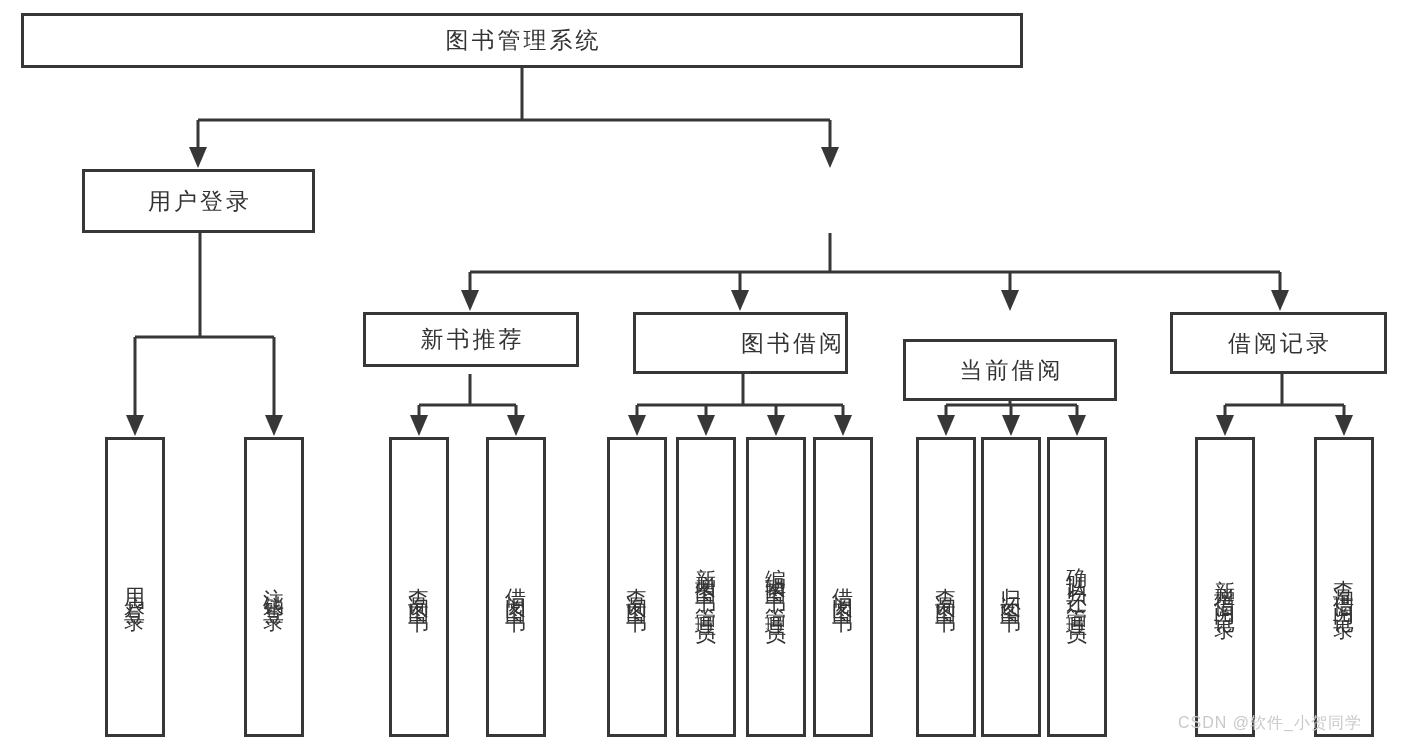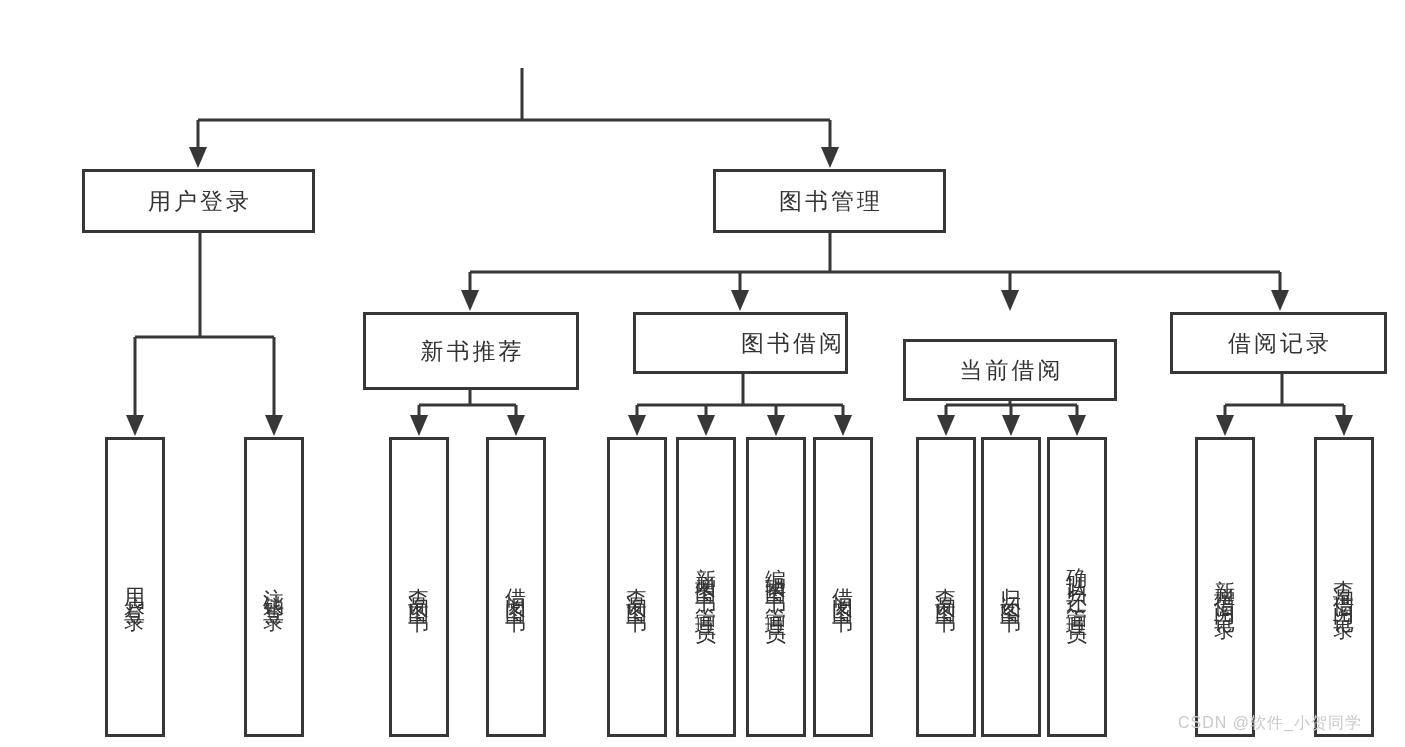--- a/index.html
+++ b/index.html
@@ -96,29 +96,29 @@
       <polygon points="767,415 785,415 776,436"></polygon>
       <polygon points="834,415 852,415 843,436"></polygon>
       <polygon points="937,415 955,415 946,436"></polygon>
       <polygon points="1002,415 1020,415 1011,436"></polygon>
       <polygon points="1068,415 1086,415 1077,436"></polygon>
       <polygon points="1216,415 1234,415 1225,436"></polygon>
       <polygon points="1335,415 1353,415 1344,436"></polygon>
     </g>
   </svg>
 
+  <div class="box hbox" style="left:21px;top:13px;width:1002px;height:55px;">
+    <span class="label">图书管理系统</span>
+  </div>
 
   <div class="box hbox" style="left:82px;top:169px;width:233px;height:64px;">
     <span class="label">用户登录</span>
   </div>
-  <div class="box hbox" style="left:713px;top:169px;width:233px;height:64px;">
-    <span class="label">图书管理</span>
-  </div>
 
-  <div class="box hbox" style="left:363px;top:312px;width:216px;height:78px;">
+  <div class="box hbox" style="left:363px;top:312px;width:216px;height:55px;">
     <span class="label">新书推荐</span>
   </div>
   <div class="box hbox" style="left:633px;top:312px;width:215px;height:62px;justify-content:flex-end;">
     <span class="label">图书借阅</span>
   </div>
   <div class="box hbox" style="left:903px;top:312px;width:214px;height:62px;margin-top:27px;">
     <span class="label">当前借阅</span>
   </div>
   <div class="box hbox" style="left:1170px;top:312px;width:217px;height:62px;">
     <span class="label">借阅记录</span>

